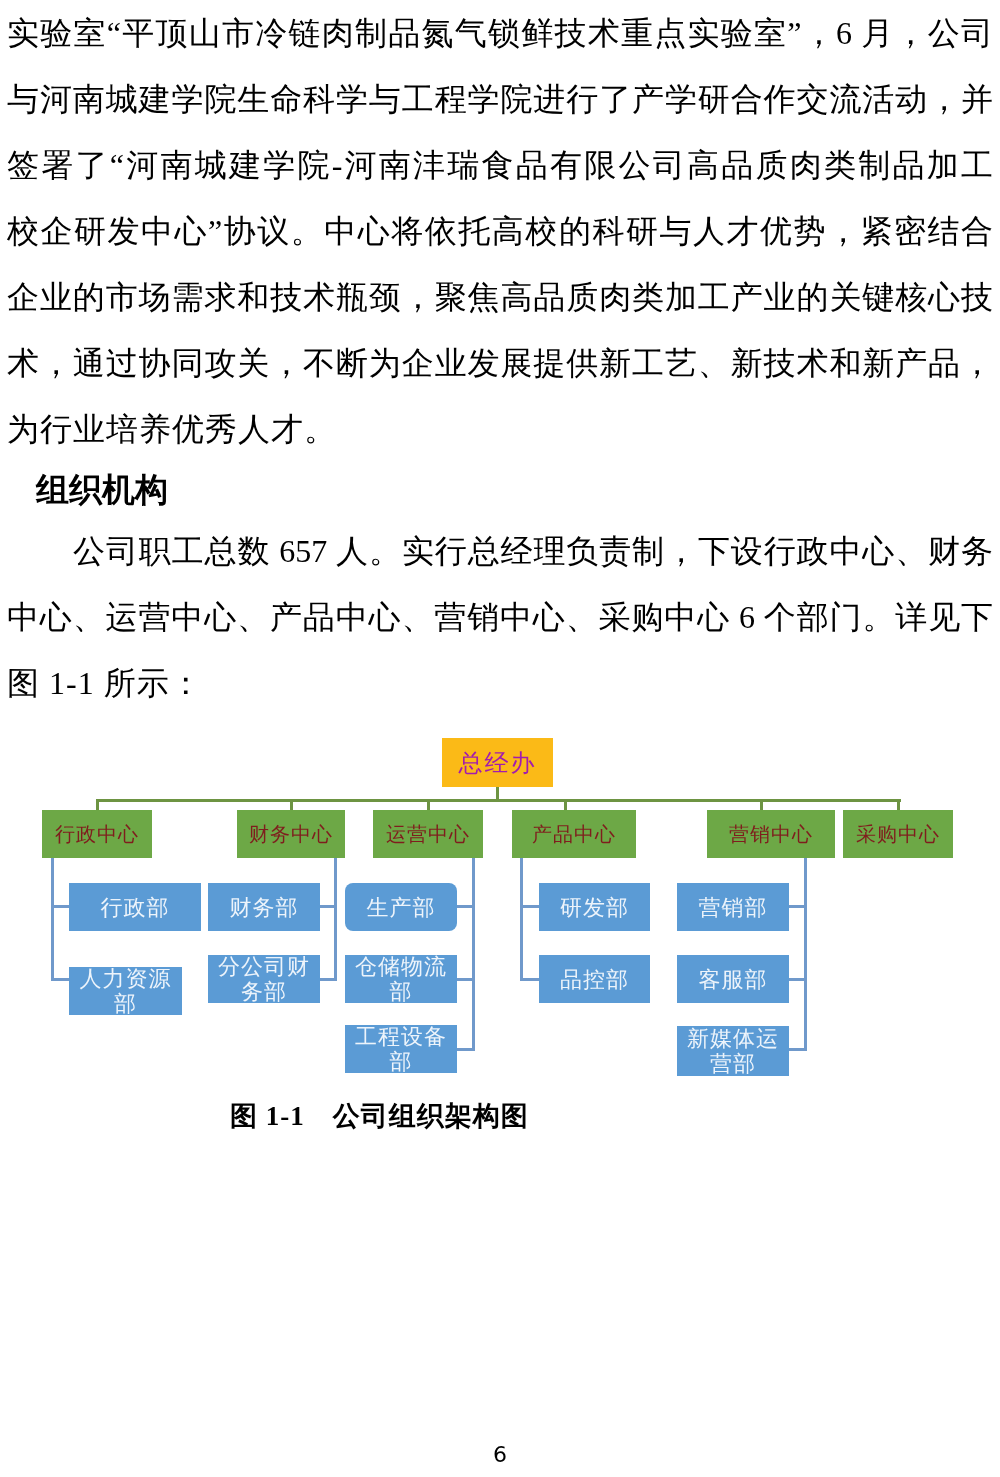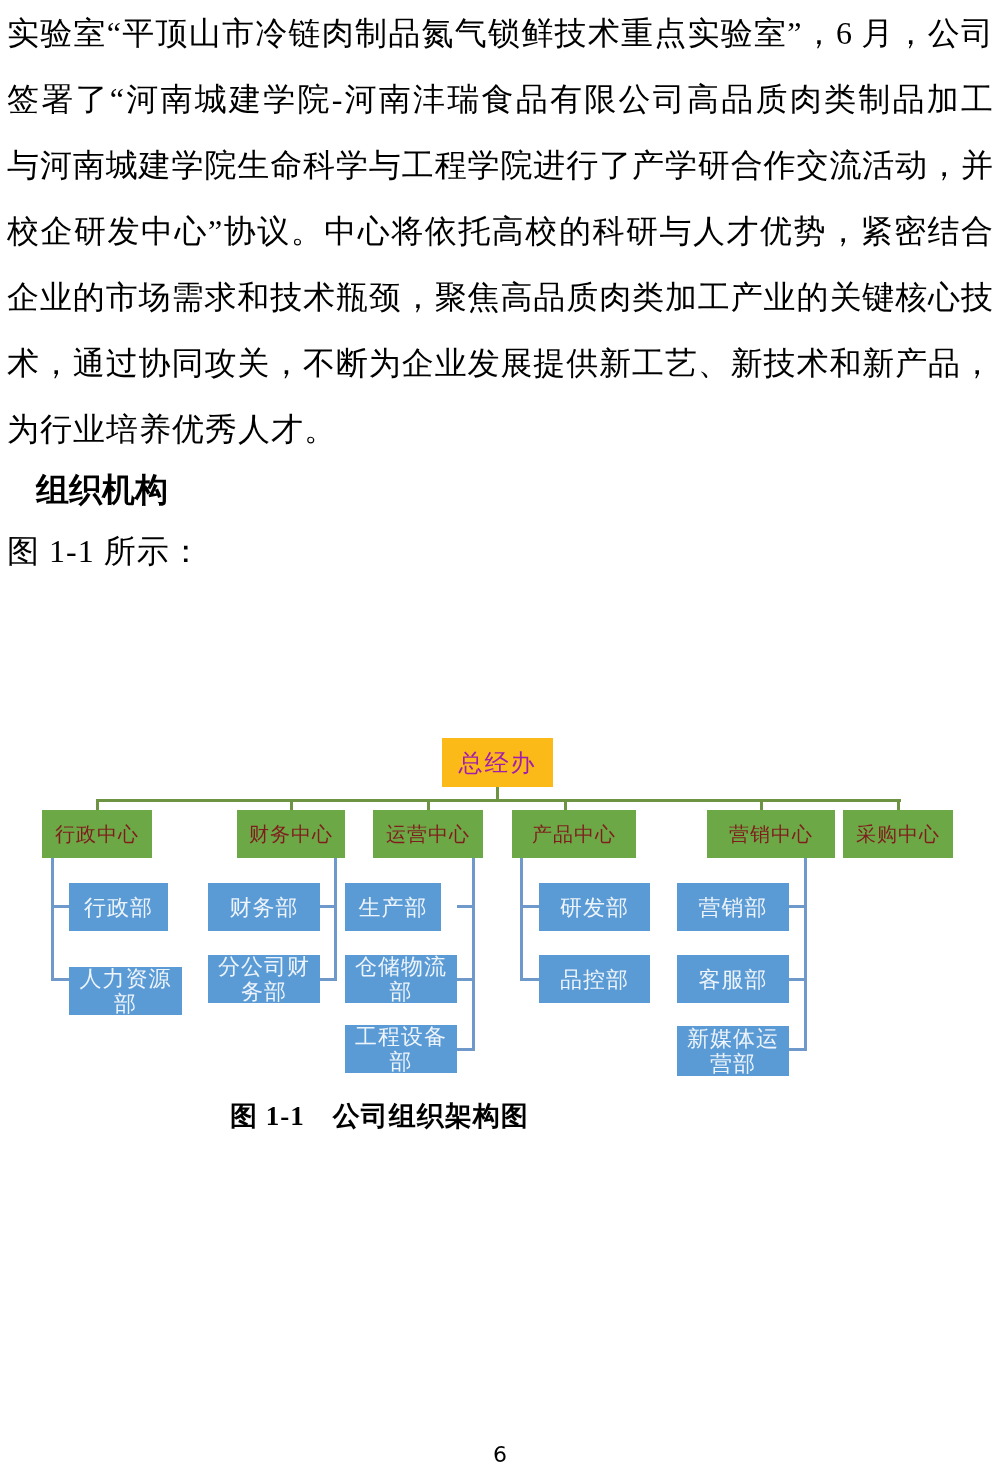--- a/index.html
+++ b/index.html
@@ -60,29 +60,31 @@
     font-family:"DejaVu Sans","Liberation Sans",sans-serif;
   }
 </style>
 </head>
 <body>
 
 <div class="page">
 
   <div class="text-block">
     <div class="bodyline just">实验室“平顶山市冷链肉制品氮气锁鲜技术重点实验室”，6 月，公司</div>
+    <div class="bodyline just">与河南城建学院生命科学与工程学院进行了产学研合作交流活动，并</div>
     <div class="bodyline just">签署了“河南城建学院-河南沣瑞食品有限公司高品质肉类制品加工</div>
-    <div class="bodyline just">与河南城建学院生命科学与工程学院进行了产学研合作交流活动，并</div>
     <div class="bodyline just">校企研发中心”协议。中心将依托高校的科研与人才优势，紧密结合</div>
     <div class="bodyline just">企业的市场需求和技术瓶颈，聚焦高品质肉类加工产业的关键核心技</div>
     <div class="bodyline just">术，通过协同攻关，不断为企业发展提供新工艺、新技术和新产品，</div>
     <div class="bodyline">为行业培养优秀人才。</div>
 
     <div class="heading-line">组织机构</div>
 
+    <div class="bodyline just indent2">公司职工总数 657 人。实行总经理负责制，下设行政中心、财务</div>
+    <div class="bodyline just">中心、运营中心、产品中心、营销中心、采购中心 6 个部门。详见下</div>
     <div class="bodyline">图 1-1 所示：</div>
   </div>
 
   <div class="chart">
 
     <div class="node root" style="left:442px;top:8px;width:111px;height:49px;">总经办</div>
 
     <div class="conn green" style="left:496px;top:57px;width:3px;height:13px;"></div>
     <div class="conn green" style="left:96px;top:69px;width:805px;height:3px;"></div>
     <div class="conn green" style="left:96px;top:69px;width:3px;height:11px;"></div>
@@ -114,27 +116,27 @@
 
     <div class="conn blue" style="left:520px;top:128px;width:3px;height:123px;"></div>
     <div class="conn blue" style="left:521px;top:175px;width:18px;height:3px;"></div>
     <div class="conn blue" style="left:521px;top:248px;width:18px;height:3px;"></div>
 
     <div class="conn blue" style="left:804px;top:128px;width:3px;height:193px;"></div>
     <div class="conn blue" style="left:789px;top:175px;width:17px;height:3px;"></div>
     <div class="conn blue" style="left:789px;top:248px;width:17px;height:3px;"></div>
     <div class="conn blue" style="left:789px;top:318px;width:17px;height:3px;"></div>
 
-    <div class="node dept" style="left:69px;top:153px;width:99px;">行政部</div>
+    <div class="node dept" style="left:69px;top:153px;width:132px;">行政部</div>
     <div class="node dept" style="left:69px;top:237px;width:113px;">人力资源部</div>
 
     <div class="node dept" style="left:208px;top:153px;width:112px;">财务部</div>
     <div class="node dept" style="left:208px;top:225px;width:112px;">分公司财务部</div>
 
-    <div class="node dept" style="left:345px;top:153px;width:96px;">生产部</div>
+    <div class="node dept" style="left:345px;top:153px;width:112px;border-radius:8px;">生产部</div>
     <div class="node dept" style="left:345px;top:225px;width:112px;">仓储物流部</div>
     <div class="node dept" style="left:345px;top:295px;width:112px;">工程设备部</div>
 
     <div class="node dept" style="left:539px;top:153px;width:111px;">研发部</div>
     <div class="node dept" style="left:539px;top:225px;width:111px;">品控部</div>
 
     <div class="node dept" style="left:677px;top:153px;width:112px;">营销部</div>
     <div class="node dept" style="left:677px;top:225px;width:112px;">客服部</div>
     <div class="node dept" style="left:677px;top:296px;width:112px;height:50px;">新媒体运营部</div>
   </div>

